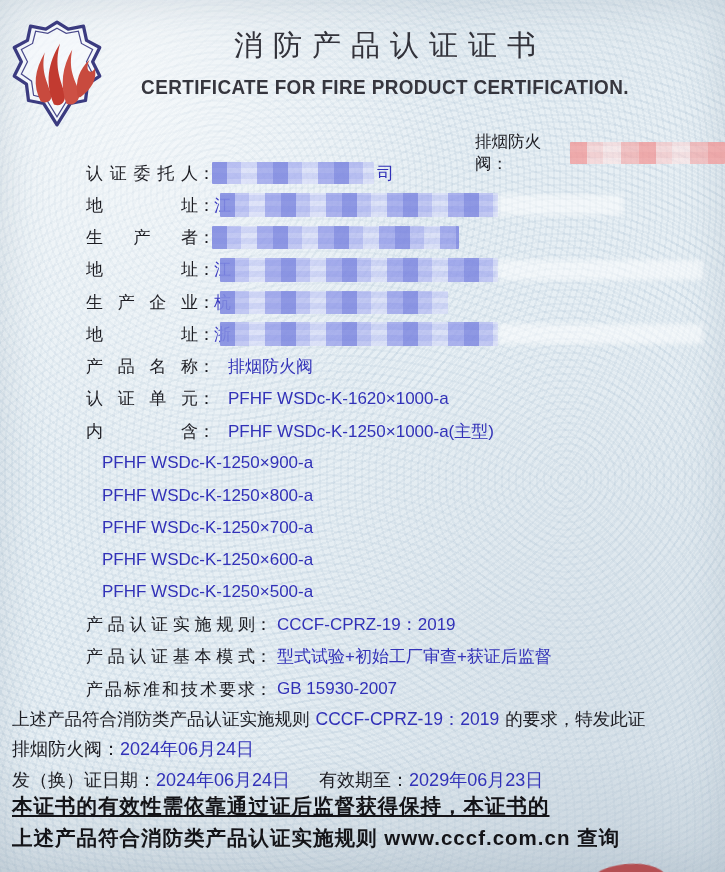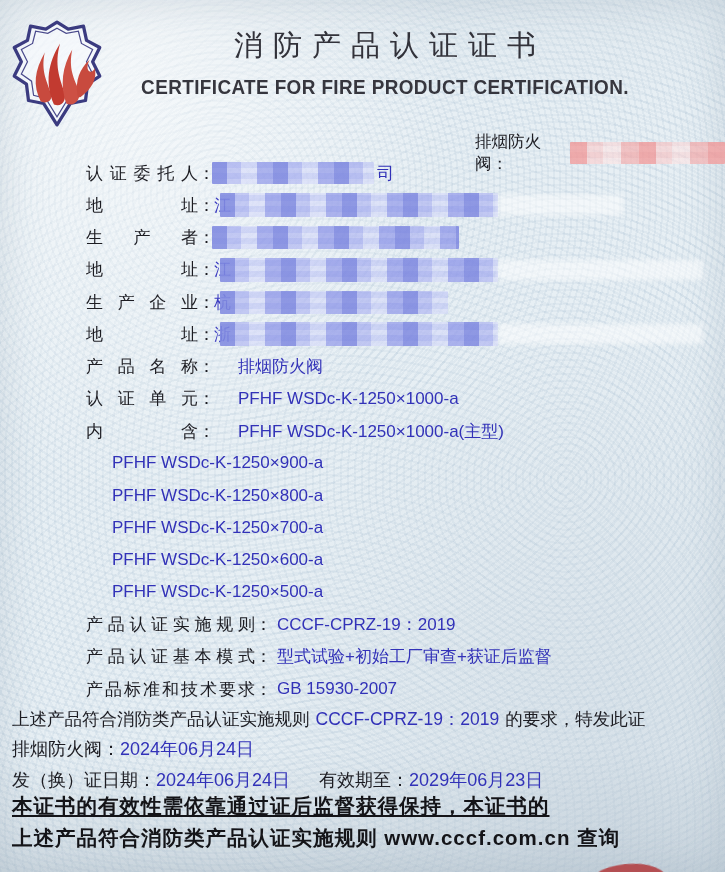--- a/index.html
+++ b/index.html
@@ -38,21 +38,21 @@
   .rw-ent{width:228px; height:23px;}
   .tail{display:inline-block; height:20px; background:rgba(255,255,255,.5); filter:blur(2px);}
   .tail-s{width:125px;} .tail-l{width:205px;}
   
   .body-rows{position:absolute; top:157px; left:0; right:0;}
   .frow{height:32.25px; padding-left:86px; display:flex; align-items:center; font-size:17px; color:#1c1c22; white-space:nowrap;}
   .jlabel{display:inline-flex; justify-content:space-between;}
   .jlabel i{font-style:normal;}
   .w112{width:112px;} .w169{width:169px;}
   .colon{width:14px;}
-  .val{margin-left:26px; color:#3232b8;}
+  .val{margin-left:16px; color:#3232b8;}
   .val-long{margin-left:8px; color:#3232b8;}
   .indent{}
   .pfx{color:#3a3ac0; position:relative; margin-left:2px;}
   .pfx + .redact{margin-left:-11px;}
   .suffix{margin-left:3px; color:#3232b8;}
   
   .cline{position:absolute; left:12px; width:100%; text-align:left; color:#1c1c22; white-space:nowrap;}
   .statement{top:707px; font-size:17.5px;}
   .statement .code{color:#3232b8; margin:0 6px;}
   .first-issue{top:737px; font-size:18px;}
@@ -174,21 +174,21 @@
     </div>
 
     <div class="frow">
       <span class="jlabel w112">
           <i>认</i>
           <i>证</i>
           <i>单</i>
           <i>元</i>
         </span>
         <span class="colon">：</span>
-      <span class="val">PFHF WSDc-K-1250×1000-a</span>
+      <span class="val">PFHF WSDc-K-1620×1000-a</span>
     </div>
 
     <div class="frow">
       <span class="jlabel w112">
           <i>内</i>
           <i>含</i>
         </span>
         <span class="colon">：</span>
       <span class="val">PFHF WSDc-K-1250×1000-a(主型)</span>
     </div>

